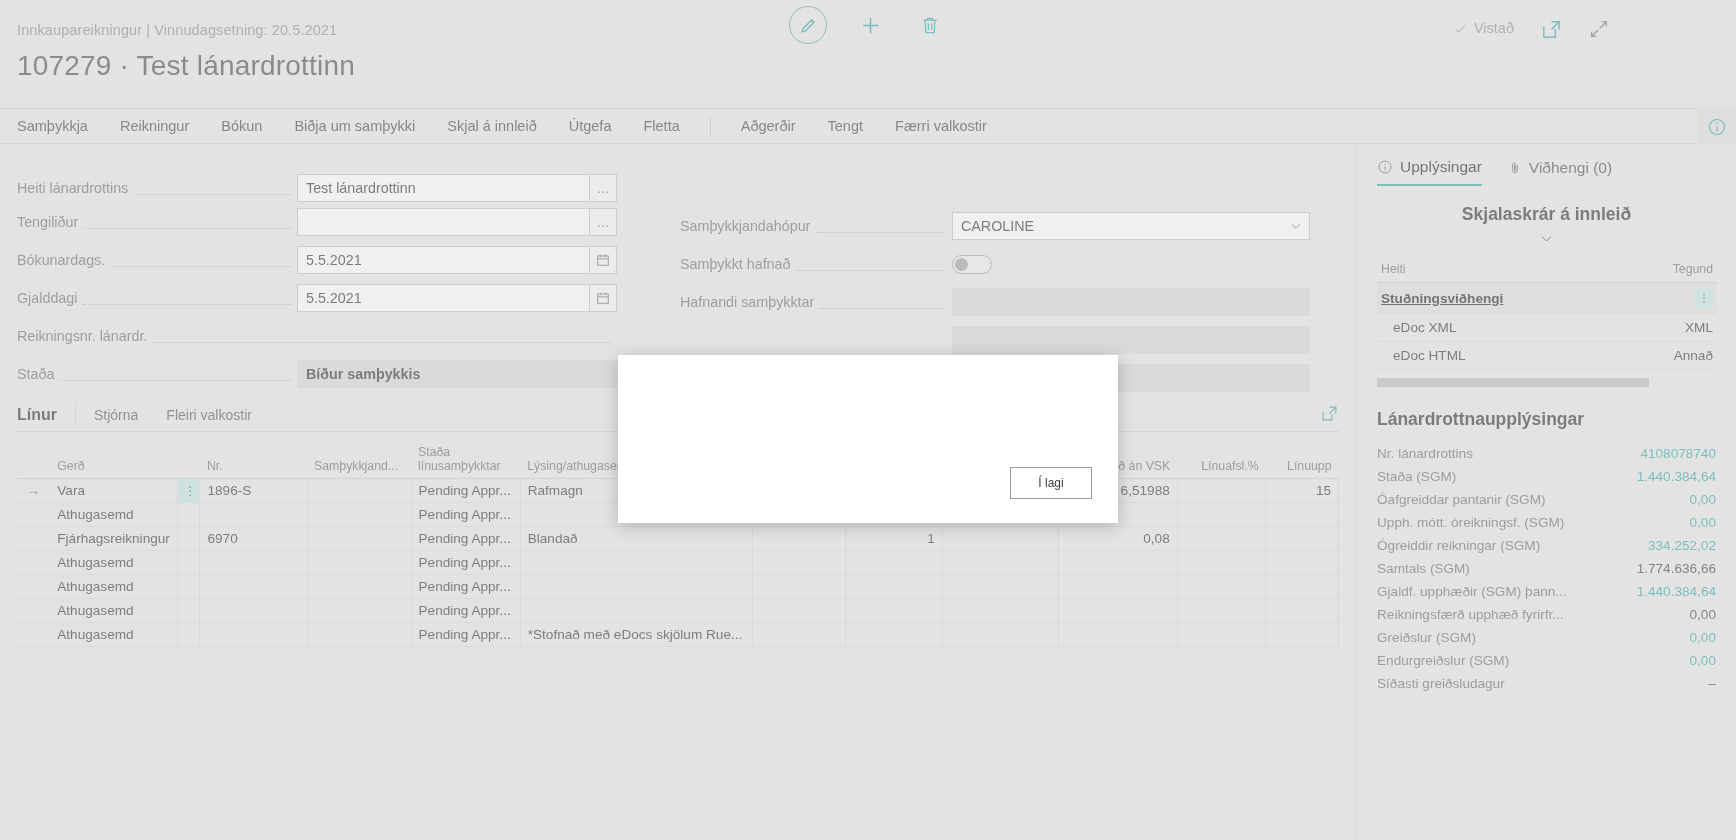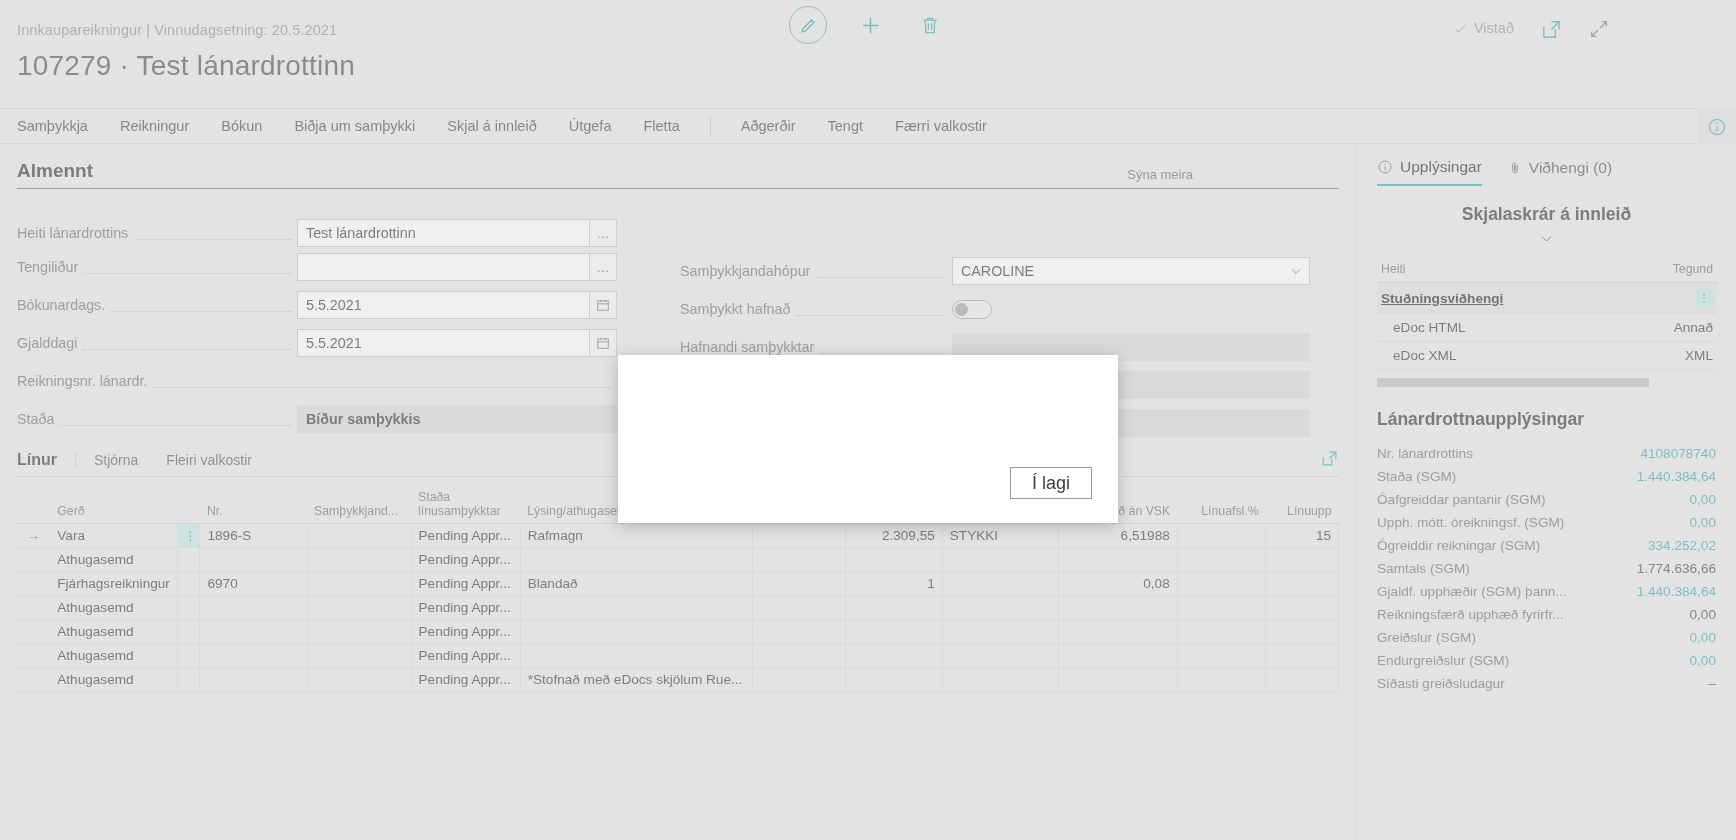--- a/index.html
+++ b/index.html
@@ -205,21 +205,21 @@
     box-shadow: 0 3px 16px rgba(0,0,0,0.22);
   }
   .modal-msg {
     display: flex; align-items: flex-start; gap: 18px;
     padding: 32px 28px 0 28px;
   }
   .modal-msg .txt { font-size: 14.5px; color: #3f3f3f; padding-top: 5px; }
   .modal-btn {
     position: absolute; right: 26px; bottom: 24px;
     min-width: 82px; height: 32px; border: 1px solid #9c9c9c;
-    background: #fff; font-size: 18px; color: #3f3f3f;
+    background: #fff; font-size: 12px; color: #3f3f3f;
     display: flex; align-items: center; justify-content: center;
   }
   svg { display: block; }
 </style>
 </head>
 <body>
 
 <div class="app">
 
   <div class="topbar">
@@ -299,24 +299,20 @@
             <circle cx="12" cy="7.6" r="0.9" fill="#3f9e9e" stroke="none"></circle>
         </svg>
       </span>
     </div>
   </div>
 
   <div class="body-area">
 
     <div class="content-left">
 
-      <div class="section-head">
-        <span class="section-title">Almennt</span>
-        <span class="show-more">Sýna meira</span>
-      </div>
 
       <div class="form-grid">
 
         <div class="field" style="left:17px; top:14px; width:600px;">
           <span class="field-label">Heiti lánardrottins</span>
           <span class="dots"></span>
           <span class="field-input" style="width:320px;">
             <span class="val">Test lánardrottinn</span>
             <span class="assist">…</span>
           </span>
@@ -616,26 +612,26 @@
         <tbody>
           <tr class="fb-row-sel">
             <td>
               <span class="fb-link">Stuðningsviðhengi</span>
             </td>
             <td class="r">
               <span class="fb-rowdots">⋮</span>
             </td>
           </tr>
           <tr>
+            <td class="fb-indent">eDoc XML</td>
+            <td class="r">XML</td>
+          </tr>
+          <tr>
             <td class="fb-indent">eDoc HTML</td>
             <td class="r">Annað</td>
-          </tr>
-          <tr>
-            <td class="fb-indent">eDoc XML</td>
-            <td class="r">XML</td>
           </tr>
         </tbody>
       </table>
 
       <div class="fb-scroll"></div>
 
       <div class="fb-sub-title">Lánardrottnaupplýsingar</div>
 
       <div>
         <div class="fb-kv">

